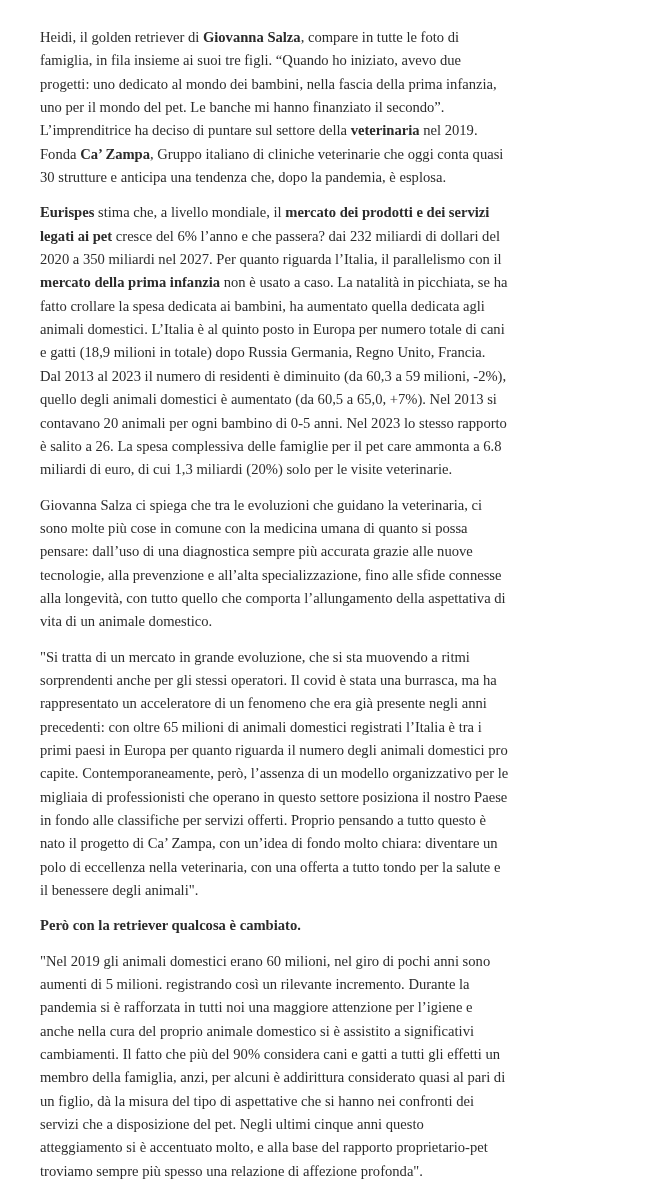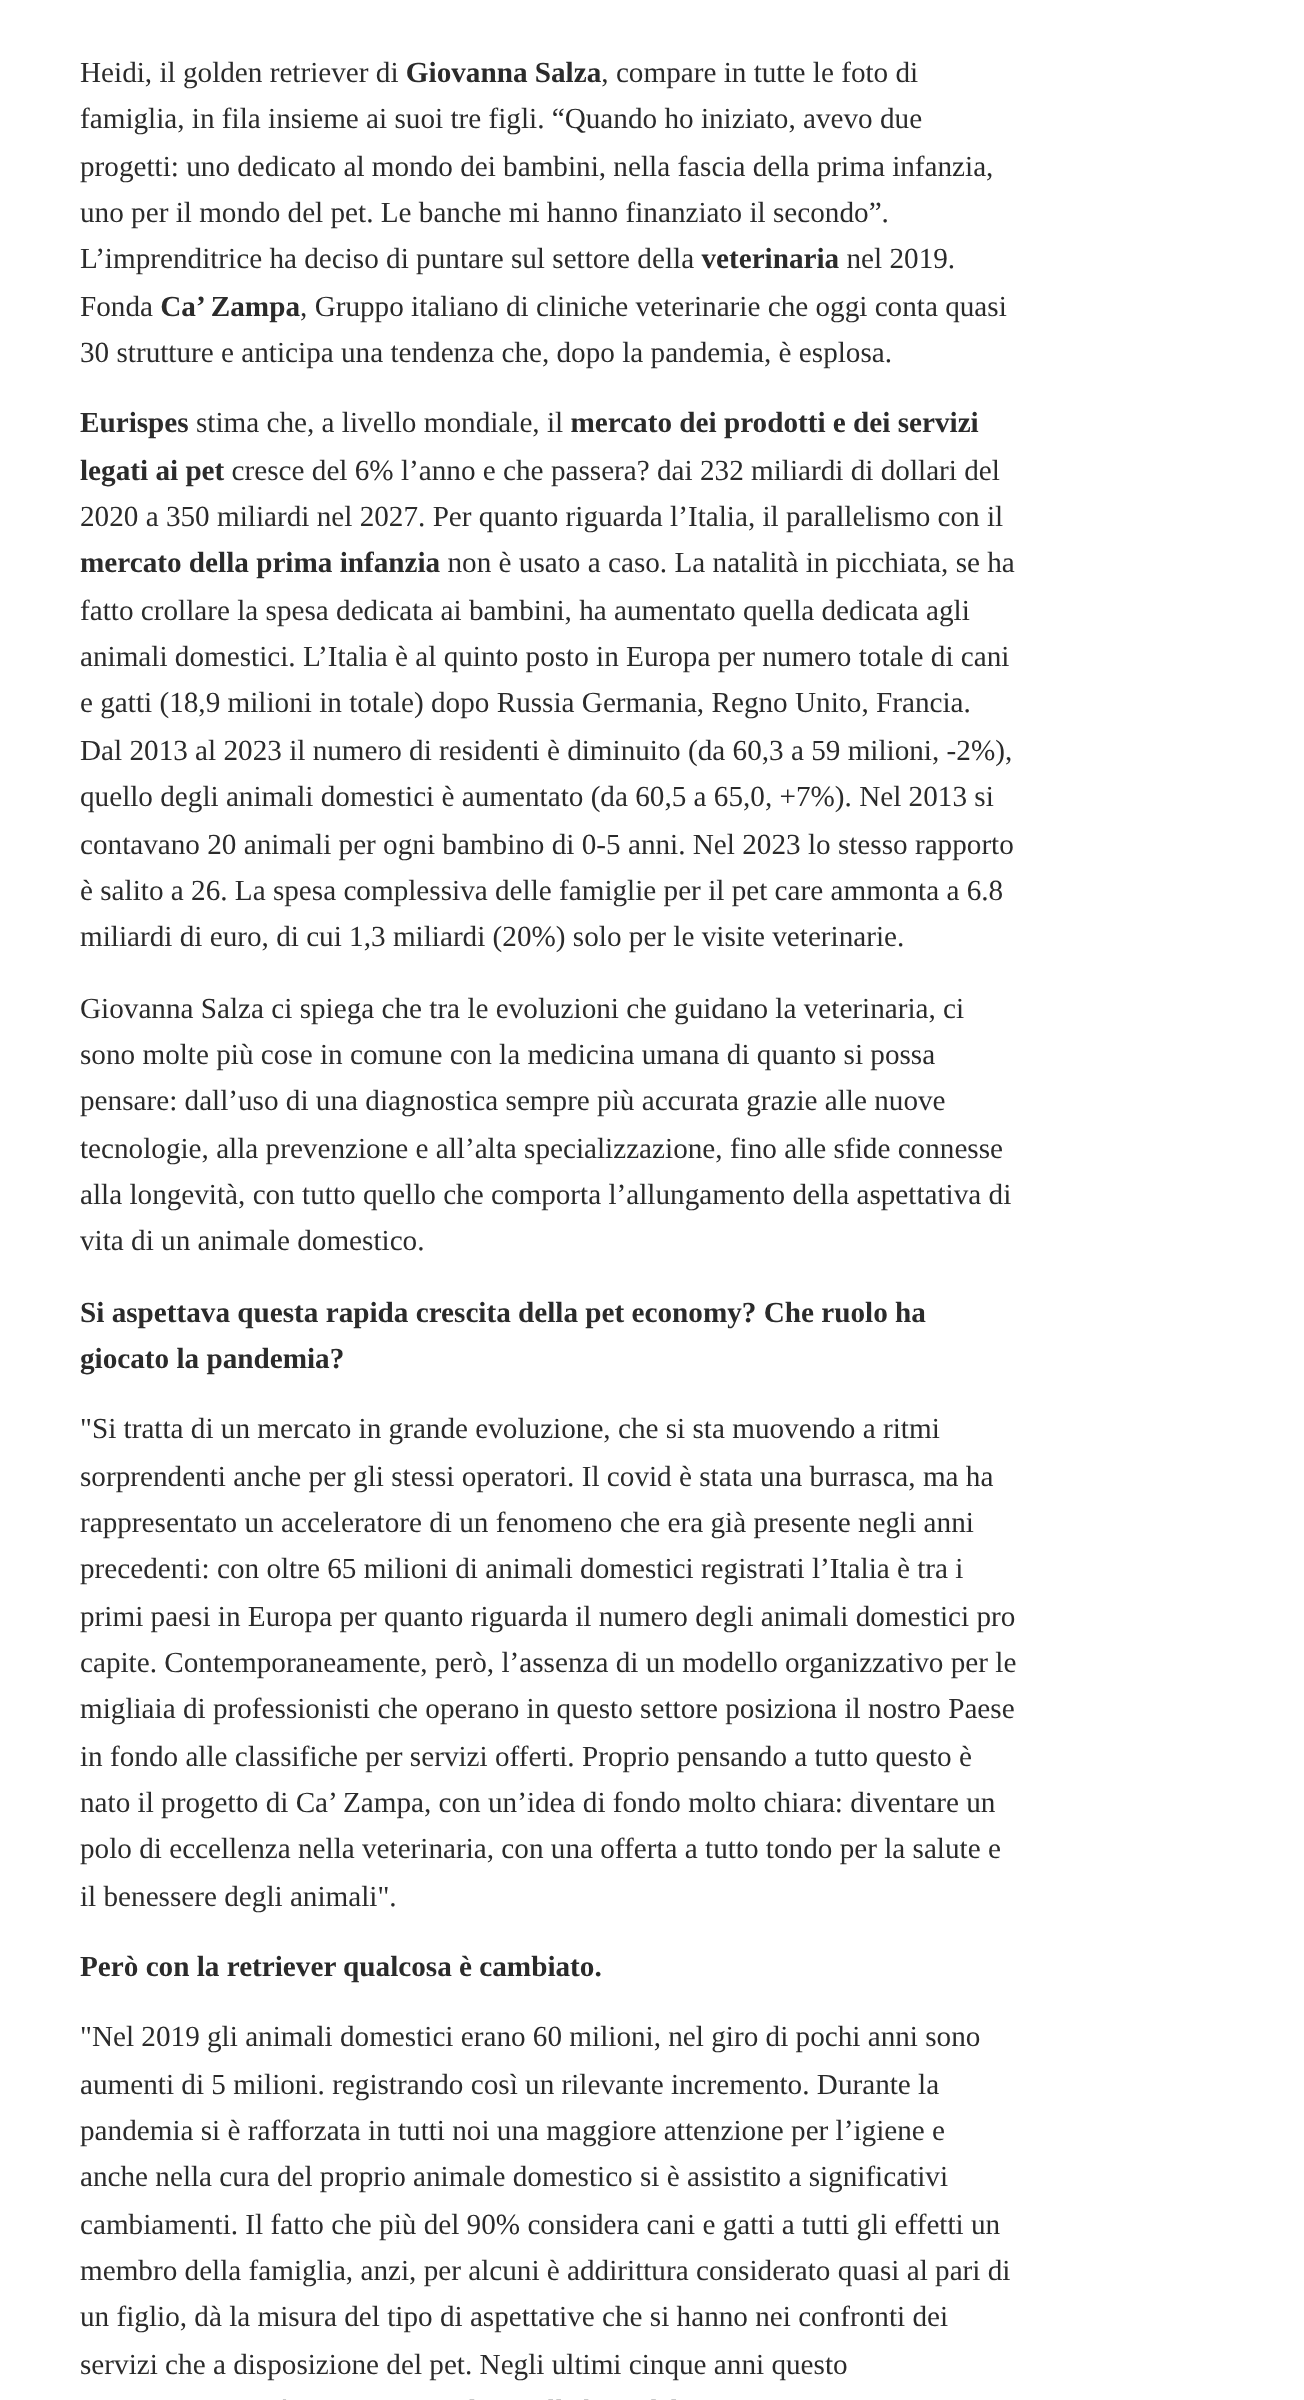--- a/index.html
+++ b/index.html
@@ -36,17 +36,16 @@
     font-weight: 700;
   }
 </style>
 </head>
 <body>
 
 <main class="article">
     <p class="body-paragraph"><span>Heidi, il golden retriever di </span><strong>Giovanna Salza</strong><span>, compare in tutte le foto di famiglia, in fila insieme ai suoi tre figli. “Quando ho iniziato, avevo due progetti: uno dedicato al mondo dei bambini, nella fascia della prima infanzia, uno per il mondo del pet. Le banche mi hanno finanziato il secondo”. L’imprenditrice ha deciso di puntare sul settore della </span><strong>veterinaria</strong><span> nel 2019. Fonda </span><strong>Ca’ Zampa</strong><span>, Gruppo italiano di cliniche veterinarie che oggi conta quasi 30 strutture e anticipa una tendenza che, dopo la pandemia, è esplosa.</span></p>
     <p class="body-paragraph"><strong>Eurispes</strong><span> stima che, a livello mondiale, il </span><strong>mercato dei prodotti e dei servizi legati ai pet</strong><span> cresce del 6% l’anno e che passera? dai 232 miliardi di dollari del 2020 a 350 miliardi nel 2027. Per quanto riguarda l’Italia, il parallelismo con il </span><strong>mercato della prima infanzia</strong><span> non è usato a caso. La natalità in picchiata, se ha fatto crollare la spesa dedicata ai bambini, ha aumentato quella dedicata agli animali domestici. L’Italia è al quinto posto in Europa per numero totale di cani e gatti (18,9 milioni in totale) dopo Russia Germania, Regno Unito, Francia. Dal 2013 al 2023 il numero di residenti è diminuito (da 60,3 a 59 milioni, -2%), quello degli animali domestici è aumentato (da 60,5 a 65,0, +7%). Nel 2013 si contavano 20 animali per ogni bambino di 0-5 anni. Nel 2023 lo stesso rapporto è salito a 26. La spesa complessiva delle famiglie per il pet care ammonta a 6.8 miliardi di euro, di cui 1,3 miliardi (20%) solo per le visite veterinarie.</span></p>
     <p class="body-paragraph"><span>Giovanna Salza ci spiega che tra le evoluzioni che guidano la veterinaria, ci sono molte più cose in comune con la medicina umana di quanto si possa pensare: dall’uso di una diagnostica sempre più accurata grazie alle nuove tecnologie, alla prevenzione e all’alta specializzazione, fino alle sfide connesse alla longevità, con tutto quello che comporta l’allungamento della aspettativa di vita di un animale domestico.</span></p>
-    <h2 class="qa-heading"><strong>Si aspettava questa rapida crescita della pet economy? Che ruolo ha giocato la pandemia?</strong></h2>
     <p class="body-paragraph"><span>"Si tratta di un mercato in grande evoluzione, che si sta muovendo a ritmi sorprendenti anche per gli stessi operatori. Il covid è stata una burrasca, ma ha rappresentato un acceleratore di un fenomeno che era già presente negli anni precedenti: con oltre 65 milioni di animali domestici registrati l’Italia è tra i primi paesi in Europa per quanto riguarda il numero degli animali domestici pro capite. Contemporaneamente, però, l’assenza di un modello organizzativo per le migliaia di professionisti che operano in questo settore posiziona il nostro Paese in fondo alle classifiche per servizi offerti. Proprio pensando a tutto questo è nato il progetto di Ca’ Zampa, con un’idea di fondo molto chiara: diventare un polo di eccellenza nella veterinaria, con una offerta a tutto tondo per la salute e il benessere degli animali".</span></p>
     <h2 class="qa-heading"><strong>Però con la retriever qualcosa è cambiato.</strong></h2>
     <p class="body-paragraph"><span>"Nel 2019 gli animali domestici erano 60 milioni, nel giro di pochi anni sono aumenti di 5 milioni. registrando così un rilevante incremento. Durante la pandemia si è rafforzata in tutti noi una maggiore attenzione per l’igiene e anche nella cura del proprio animale domestico si è assistito a significativi cambiamenti. Il fatto che più del 90% considera cani e gatti a tutti gli effetti un membro della famiglia, anzi, per alcuni è addirittura considerato quasi al pari di un figlio, dà la misura del tipo di aspettative che si hanno nei confronti dei servizi che a disposizione del pet. Negli ultimi cinque anni questo atteggiamento si è accentuato molto, e alla base del rapporto proprietario-pet troviamo sempre più spesso una relazione di affezione profonda".</span></p>
   </main>
 
 </body></html>

